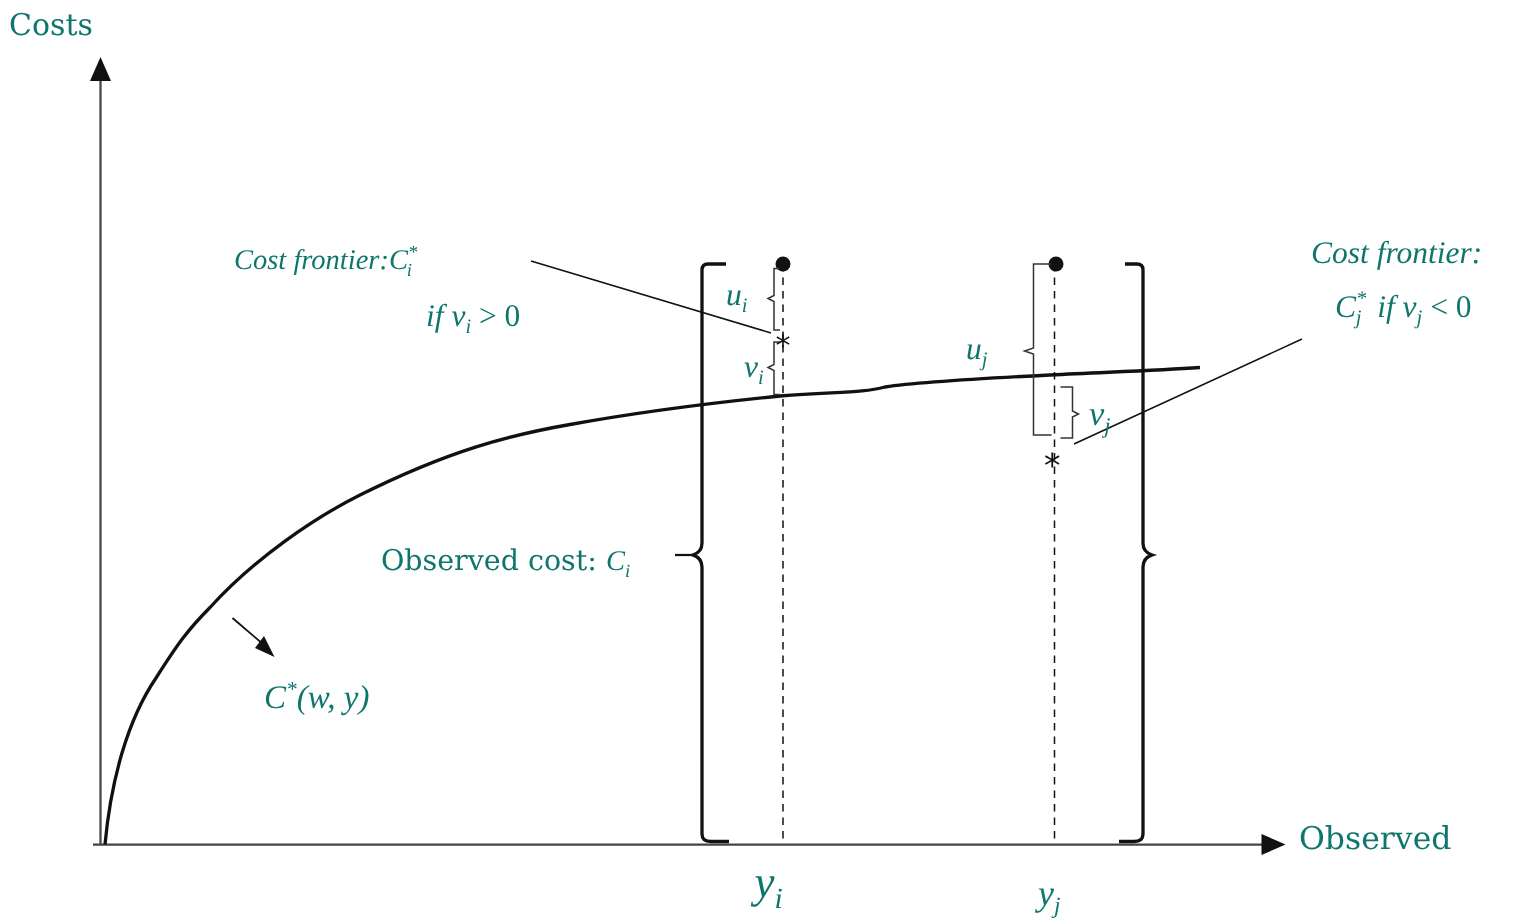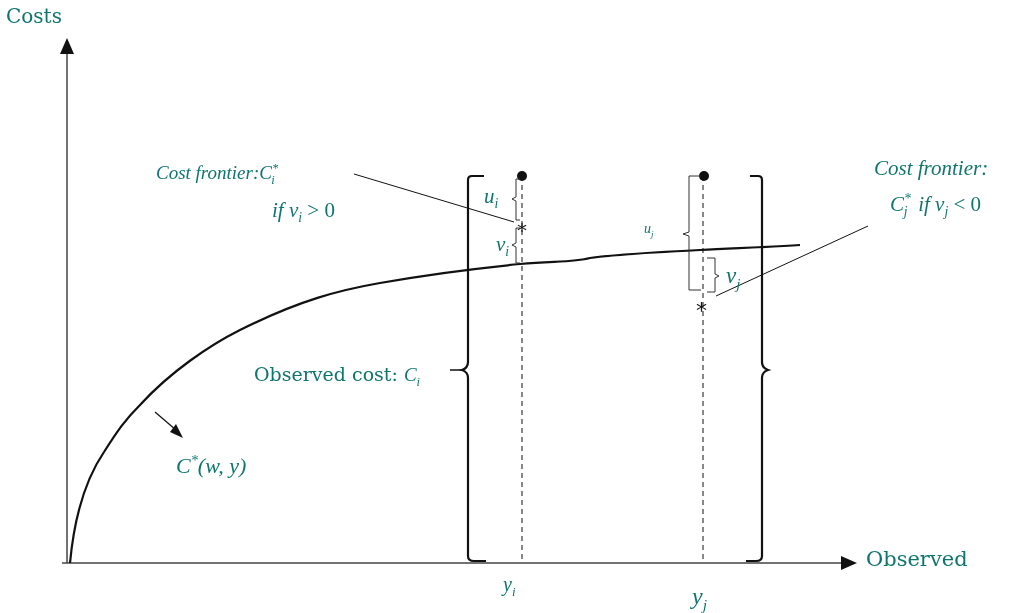--- a/index.html
+++ b/index.html
@@ -63,37 +63,37 @@
 
   <line x1="450" y1="370" x2="462" y2="370" stroke="#111" stroke-width="1.5"></line>
 </svg>
 
 <div class="lbl serif" style="left:6px; top:6px; font-size:20px;">Costs</div>
 <div class="lbl serif" style="left:866px; top:549px; font-size:21px;">Observed</div>
 
 <div class="lbl it" style="left:156px; top:162px; font-size:19px;">
   <span>Cost frontier:</span><span>C</span><sup>*</sup><sub style="margin-left:-7px">i</sub>
 </div>
-<div class="lbl it" style="left:272px; top:200px; font-size:21px;">
+<div class="lbl it" style="left:284px; top:200px; font-size:21px;">
   <span>if v</span><sub>i</sub><span style="font-style:normal"> &gt; 0</span>
 </div>
 
 <div class="lbl it" style="left:874px; top:158px; font-size:21px;">Cost frontier:</div>
 <div class="lbl it" style="left:890px; top:192px; font-size:21px;font-family:Liberation Serif, serif;">
   <span>C</span><sup>*</sup><sub style="margin-left:-7px">j</sub><span style="white-space:pre">  if v</span><sub>j</sub><span style="font-style:normal"> &lt; 0</span>
 </div>
 
 <div class="lbl" style="left:254px; top:365px; font-size:19px; font-family:'DejaVu Serif', serif;">
   <span>Observed cost:</span>&nbsp;<span class="it">C</span><sub class="it">i</sub>
 </div>
 
 <div class="lbl it" style="left:176px; top:453px; font-size:22px;text-align:right;">
   <span>C</span><sup>*</sup><span>(w, y)</span>
 </div>
 
 <div class="lbl it" style="left:484px; top:186px; font-size:21px;"><span>u</span><sub>i</sub></div>
 <div class="lbl it" style="left:496px; top:234px; font-size:21px;"><span>v</span><sub>i</sub></div>
 
-<div class="lbl it" style="left:644px; top:222px; font-size:14px;"><span>u</span><sub>j</sub></div>
+<div class="lbl it" style="left:644px; top:222px; font-size:21px;"><span>u</span><sub>j</sub></div>
 <div class="lbl it" style="left:726px; top:264px; font-size:23px;"><span>v</span><sub>j</sub></div>
 
-<div class="lbl it" style="left:503px; top:574px; font-size:20px;"><span>y</span><sub>i</sub></div>
+<div class="lbl it" style="left:503px; top:574px; font-size:30px;"><span>y</span><sub>i</sub></div>
 <div class="lbl it" style="left:692px; top:584px; font-size:24px;"><span>y</span><sub>j</sub></div>
 
 </body></html>

